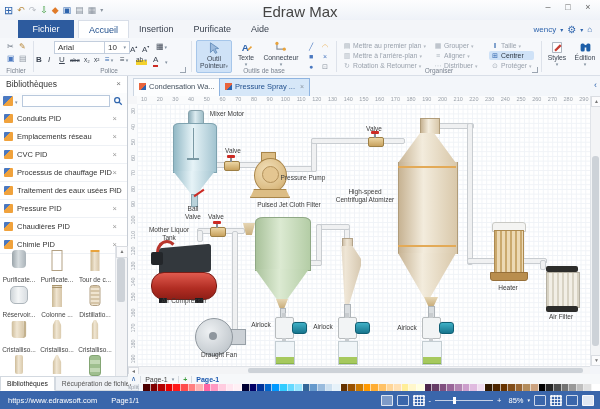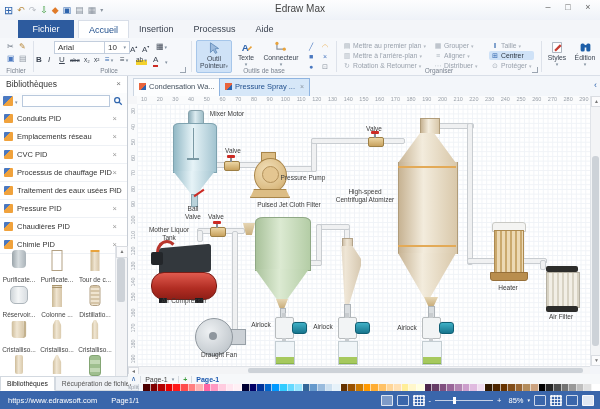--- a/index.html
+++ b/index.html
@@ -15,21 +15,21 @@
   .qat .qi:nth-child(1){color:#2e64ad;font-size:11px;}
   .qat .qi:nth-child(2){color:#b98a3e;}
   .qat .qi:nth-child(3){color:#b9bdc4;}
   .qat .qi:nth-child(4){color:#3f9e3f;}
   .qat .qi:nth-child(5){color:#e07a28;}
   .qat .qi:nth-child(6){color:#2e64ad;}
   .qat .qi:nth-child(7){color:#8a939e;}
   .qat .qi:nth-child(8){color:#8a939e;}
   .qat .qi.caret{font-size:6px;color:#8a939e;}
   .win-title{position:absolute;left:0;right:0;top:3px;text-align:center;
-    font-size:10px;color:#444;}
+    font-size:15px;color:#444;}
   .win-controls{position:absolute;right:2px;top:0;display:flex;}
   .win-controls .wc{width:20px;height:16px;text-align:center;font-size:9px;
     color:#666;line-height:15px;cursor:default;}
   
   .menubar{position:absolute;left:0;top:20px;width:600px;height:18px;background:#f3f5f9;}
   .file-tab{position:absolute;left:18px;top:0;width:56px;height:18px;background:#2d5b9e;
     color:#fff;font-size:9px;text-align:center;line-height:18px;}
   .mtabs{position:absolute;left:78px;top:0;display:flex;height:18px;}
   .mtab{padding:0 10px;font-size:9px;color:#3b4350;line-height:18px;cursor:default;}
   .mtab.active{background:#fff;border:1px solid #d8dee8;border-bottom:none;color:#1f4e8c;}
@@ -270,22 +270,29 @@
     <div class="wc">□</div>
     <div class="wc">×</div>
   </div>
 </div>
 
 <div class="menubar">
   <div class="file-tab">Fichier</div>
   <div class="mtabs">
     <div class="mtab active">Accueil</div>
     <div class="mtab">Insertion</div>
-    <div class="mtab">Processus</div>
+    <div class="mtab">Purificate</div>
     <div class="mtab">Aide</div>
+  </div>
+  <div class="account">
+    <span>wency</span>
+    <span class="caret">▾</span>
+    <span class="gear">⚙</span>
+    <span class="caret">▾</span>
+    <span>⌂</span>
   </div>
 </div>
 
 <div class="ribbon">
 
   <span class="ricon" style="left:7px;top:4px;color:#6b7684">✂</span>
   <span class="ricon" style="left:19px;top:4px;color:#b98a3e">✎</span>
   <span class="ricon" style="left:7px;top:16px;color:#4a78c0">▣</span>
   <span class="ricon" style="left:19px;top:16px;color:#8a939e">▤</span>
   <div class="rgroup-label" style="left:0;width:32px">Fichier</div>

